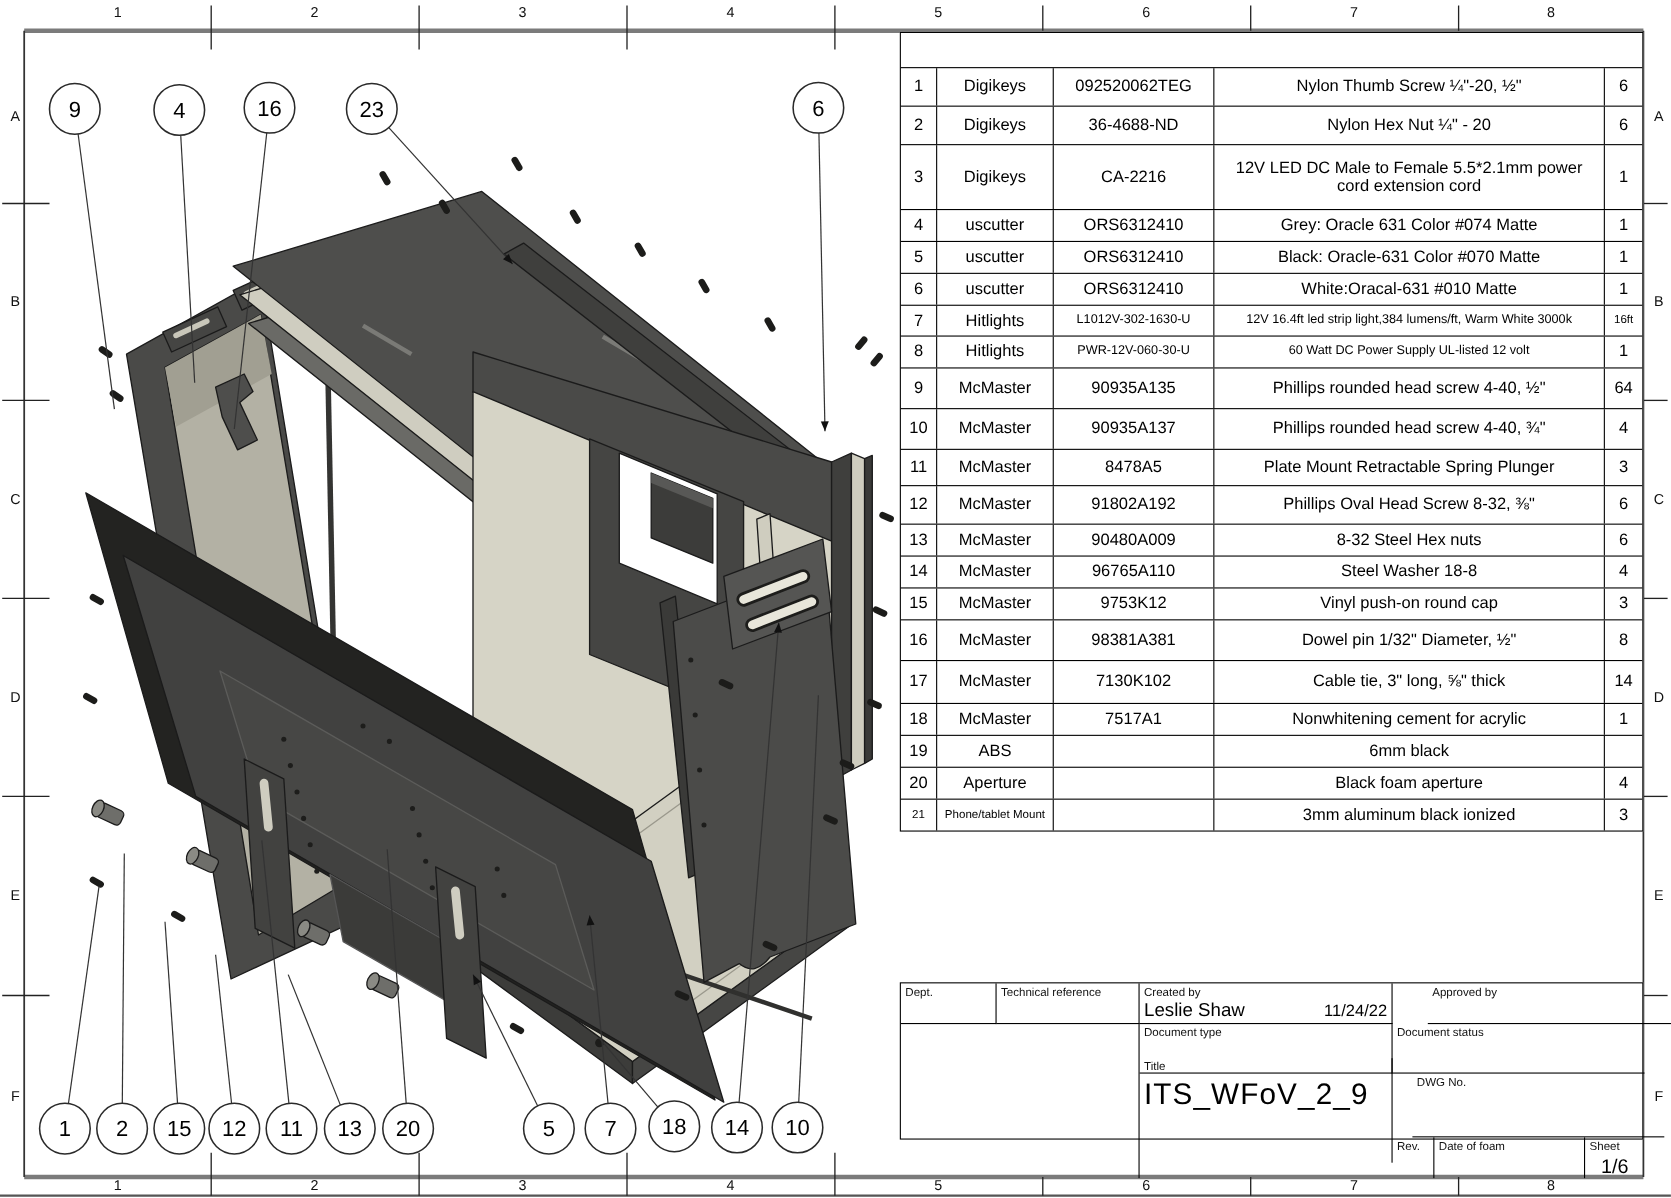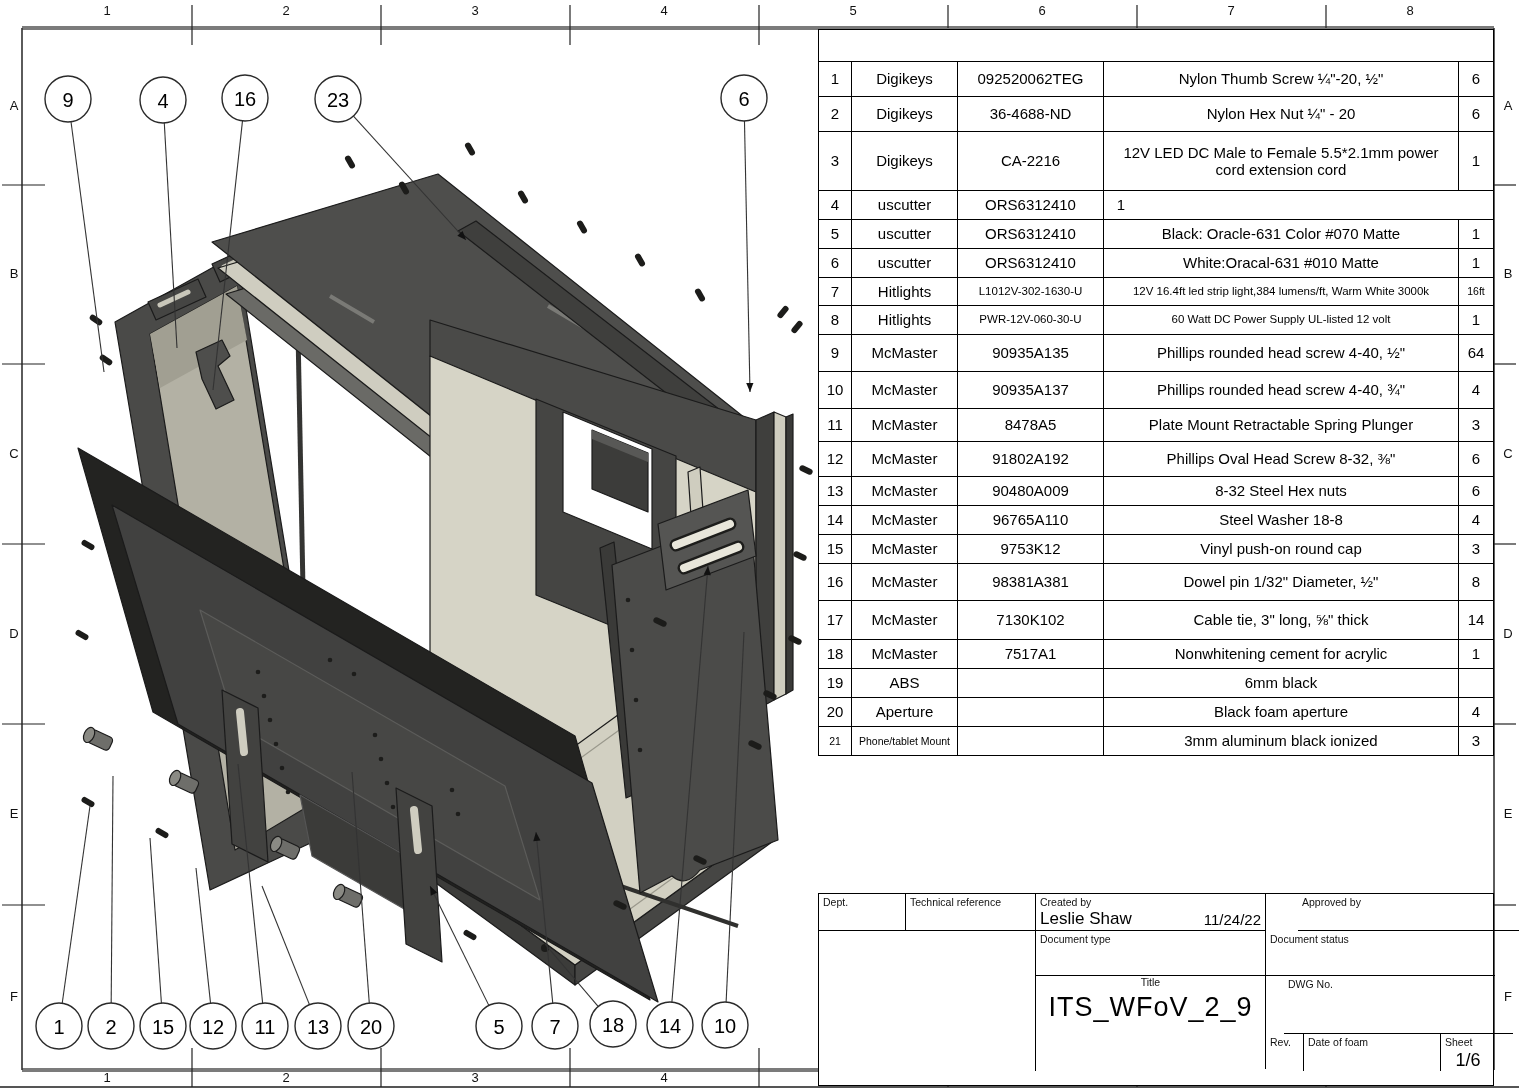--- a/index.html
+++ b/index.html
@@ -18,21 +18,21 @@
             align-items:center;justify-content:center;text-align:center;padding:1px 3px;line-height:1.15;}
   .bom-cell:last-child{border-right:none;}
   .c-no{width:33px;flex:none;}
   .c-vendor{width:106px;flex:none;}
   .c-part{width:146px;flex:none;}
   .c-desc{flex:1 1 auto;}
   .c-qty{width:34px;flex:none;}
   .sm{font-size:11.5px;}
   .xs{font-size:10.5px;}
   
-  .tb{position:absolute;left:818px;top:893px;width:676px;height:193px;
+  .tb{position:absolute;left:818px;top:893px;width:676px;height:143px;
       border:1.5px solid #000;box-sizing:border-box;background:#fff;}
   .tbc{position:absolute;box-sizing:border-box;border-right:1px solid #000;border-bottom:1px solid #000;padding:2px 4px;}
   .tbc .lab{font-size:10.5px;color:#111;}
   .noR{border-right:none;} .noB{border-bottom:none;}
   .tb-created-val{display:flex;justify-content:space-between;align-items:center;font-size:17px;margin-top:1px;}
   .tb-date{font-size:15px;}
   .tb-title-val{font-size:27px;letter-spacing:1px;margin-top:4px;}
   .tb-sheet-val{font-size:18px;text-align:center;margin-top:2px;}
   .balloon-text{font-size:20px;fill:#000;}
 </style>
@@ -378,20 +378,21 @@
         <div class="bom-cell c-no">3</div>
         <div class="bom-cell c-vendor">Digikeys</div>
         <div class="bom-cell c-part">CA-2216</div>
         <div class="bom-cell c-desc">12V LED DC Male to Female 5.5*2.1mm power cord extension cord</div>
         <div class="bom-cell c-qty">1</div>
       </div>
       <div class="bom-row" style="min-height: 28px;">
         <div class="bom-cell c-no">4</div>
         <div class="bom-cell c-vendor">uscutter</div>
         <div class="bom-cell c-part">ORS6312410</div>
+        <div class="bom-cell c-desc">Grey: Oracle 631 Color #074 Matte</div>
         <div class="bom-cell c-qty">1</div>
       </div>
       <div class="bom-row" style="min-height: 28px;">
         <div class="bom-cell c-no">5</div>
         <div class="bom-cell c-vendor">uscutter</div>
         <div class="bom-cell c-part">ORS6312410</div>
         <div class="bom-cell c-desc">Black: Oracle-631 Color #070 Matte</div>
         <div class="bom-cell c-qty">1</div>
       </div>
       <div class="bom-row" style="min-height: 28px;">
@@ -526,21 +527,21 @@
   <div class="tbc noR" style="left:447px;top:0;width:229px;height:37px;margin-left:32px;">
     <div class="lab">Approved by</div>
   </div>
   <div class="tbc noB" style="left:0;top:37px;width:217px;height:140px;"></div>
   <div class="tbc" style="left:217px;top:37px;width:230px;height:45px;">
     <div class="lab">Document type</div>
   </div>
   <div class="tbc noR" style="left:447px;top:37px;width:229px;height:45px;">
     <div class="lab">Document status</div>
   </div>
-  <div class="tbc noB" style="left:217px;top:80px;width:230px;height:95px;text-align:center;">
+  <div class="tbc noB" style="left:217px;top:68px;width:230px;height:95px;">
     <div class="lab">Title</div>
     <div class="tb-title-val">ITS_WFoV_2_9</div>
   </div>
   <div class="tbc noR" style="left:447px;top:82px;width:229px;height:58px;margin-left:18px;">
     <div class="lab">DWG No.</div>
   </div>
   <div class="tbc noB" style="left:447px;top:140px;width:38px;height:37px;">
     <div class="lab">Rev.</div>
   </div>
   <div class="tbc noB" style="left:485px;top:140px;width:137px;height:37px;">

